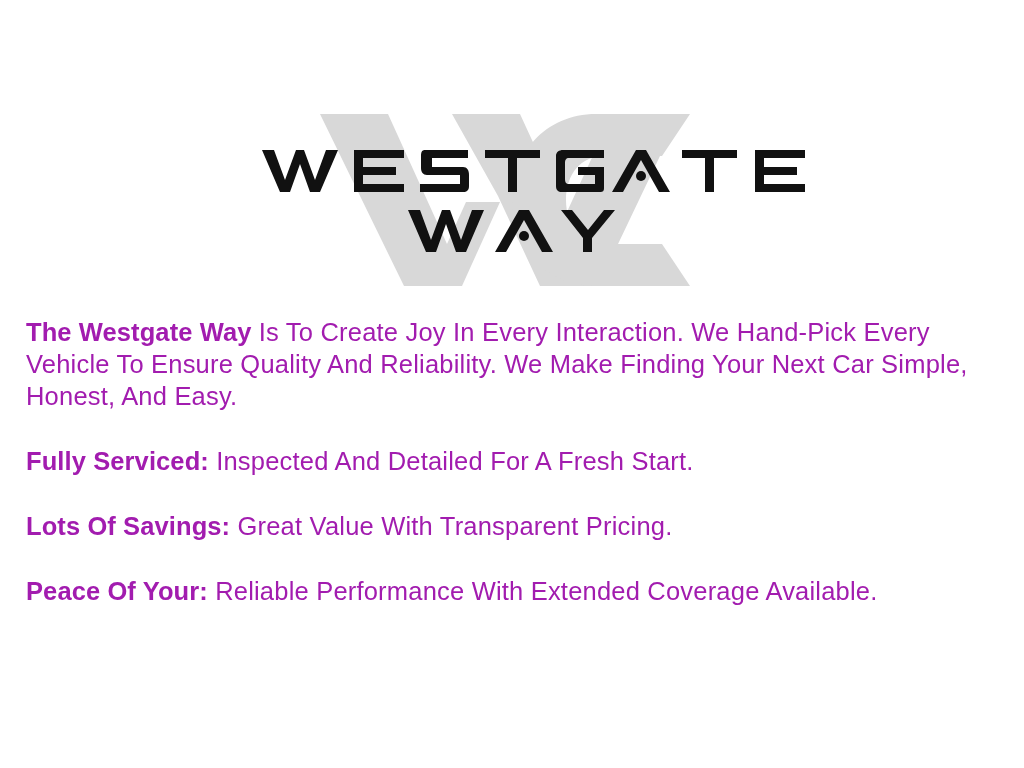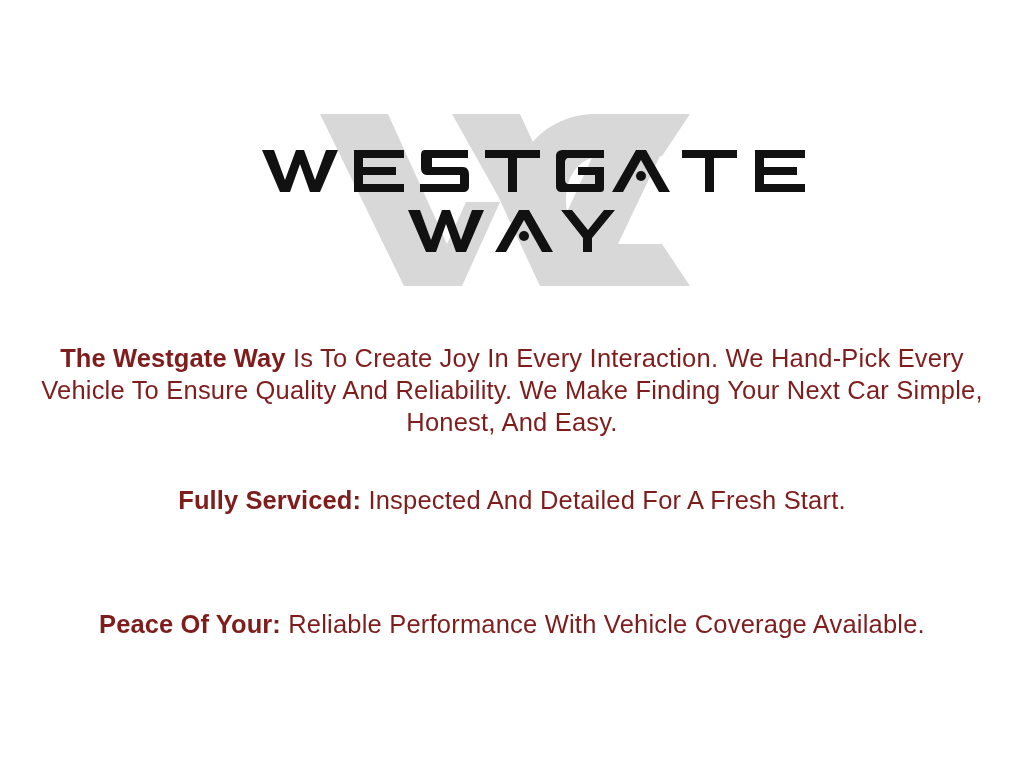--- a/index.html
+++ b/index.html
@@ -53,24 +53,23 @@
     display: block;
     width: 1024px;
     height: 200px;
   }
 
   
   .copy {
     position: absolute;
     left: 50%;
     transform: translateX(-50%);
-    top: 342px;
+    top: 316px;
     width: 1000px;
-    text-align: center;
-    color: #7f1d1d;
+    color: #a21caf;
   }
 
   .para {
     font-size: 25.5px;
     line-height: 32px;
     letter-spacing: 0.2px;
     font-weight: 400;
     margin: 0;
     padding: 0 14px;
   }
@@ -79,21 +78,21 @@
   .point b {
     font-weight: 700;
     letter-spacing: 0.1px;
   }
 
   .point {
     font-size: 25.5px;
     line-height: 32px;
     letter-spacing: 0.2px;
     font-weight: 400;
-    margin: 13px;
+    margin: 0;
     padding: 0 14px;
   }
 
   .gap-1 { height: 33px; }
   .gap-2 { height: 33px; }
   .gap-3 { height: 33px; }
 </style>
 </head>
 <body>
 
@@ -159,19 +158,20 @@
   <div class="copy">
 
     <p class="para"><b>The Westgate Way</b><span> Is To Create Joy In Every Interaction. We Hand-Pick Every Vehicle To Ensure Quality And Reliability. We Make Finding Your Next Car Simple, Honest, And Easy.</span></p>
 
     <div class="gap-1"></div>
 
     <p class="point"><b>Fully Serviced:</b><span> Inspected And Detailed For A Fresh Start.</span></p>
 
     <div class="gap-2"></div>
 
+    <p class="point"><b>Lots Of Savings:</b><span> Great Value With Transparent Pricing.</span></p>
 
     <div class="gap-3"></div>
 
-    <p class="point"><b>Peace Of Your:</b><span> Reliable Performance With Vehicle Coverage Available.</span></p>
+    <p class="point"><b>Peace Of Your:</b><span> Reliable Performance With Extended Coverage Available.</span></p>
 
   </div>
 </div>
 
 </body></html>

